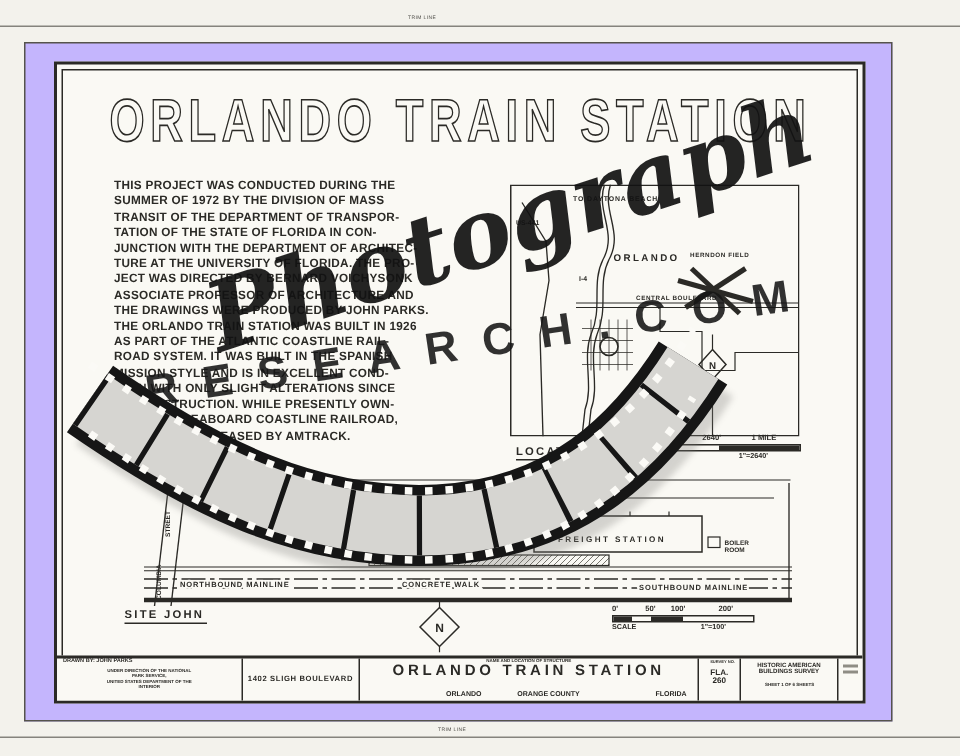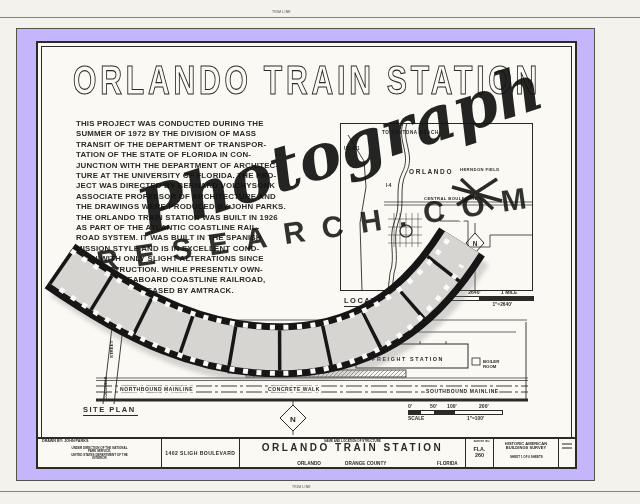--- a/index.html
+++ b/index.html
@@ -213,21 +213,21 @@
         <path d="M0,90 H432" stroke-width="3"></path>
       </g>
 
       <g fill="#2b2a26" font-weight="bold" font-size="5" letter-spacing="0.6" style="paint-order:stroke" stroke="#faf9f4" stroke-width="2.6">
         <text x="24" y="81">NORTHBOUND MAINLINE</text>
         <text x="172" y="81">CONCRETE WALK</text>
         <text x="330" y="83">SOUTHBOUND MAINLINE</text>
       </g>
     </svg>
 
-    <div class="caption" style="left:45px;top:362px">SITE PLAN</div>
+    <div class="caption" style="left:45px;top:362px">SITE JOHN</div>
 
     <svg class="abs" style="left:238px;top:358px" width="34" height="34" viewBox="0 0 34 34">
       <path d="M17,0 V4 M17,30 V34" stroke="#2b2a26" stroke-width="0.8"></path>
       <polygon points="17,4 30,17 17,30 4,17" fill="none" stroke="#2b2a26" stroke-width="1"></polygon>
       <text x="17" y="20.5" text-anchor="middle" font-size="8" font-weight="bold" fill="#2b2a26">N</text>
     </svg>
 
     <div class="scalebar" style="left:370px;top:360px;width:95px">
       <div class="ticks">
         <span style="left:0">0'</span>

